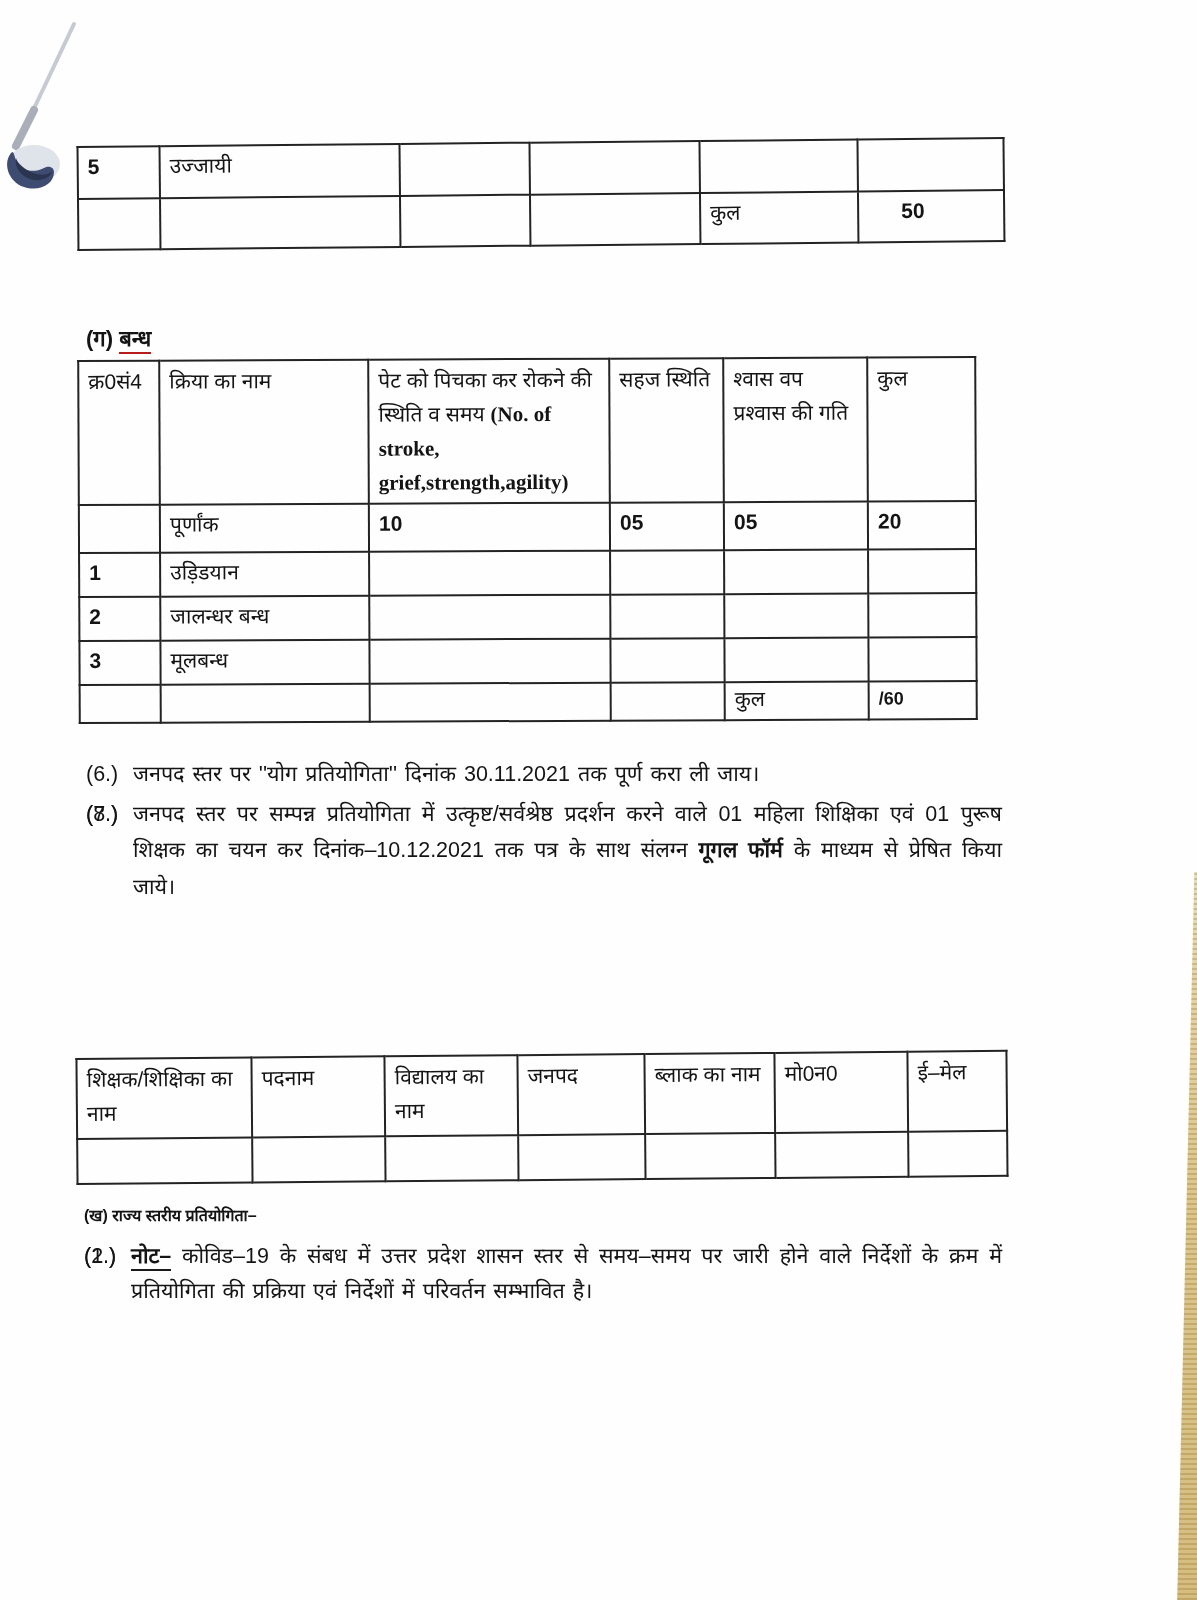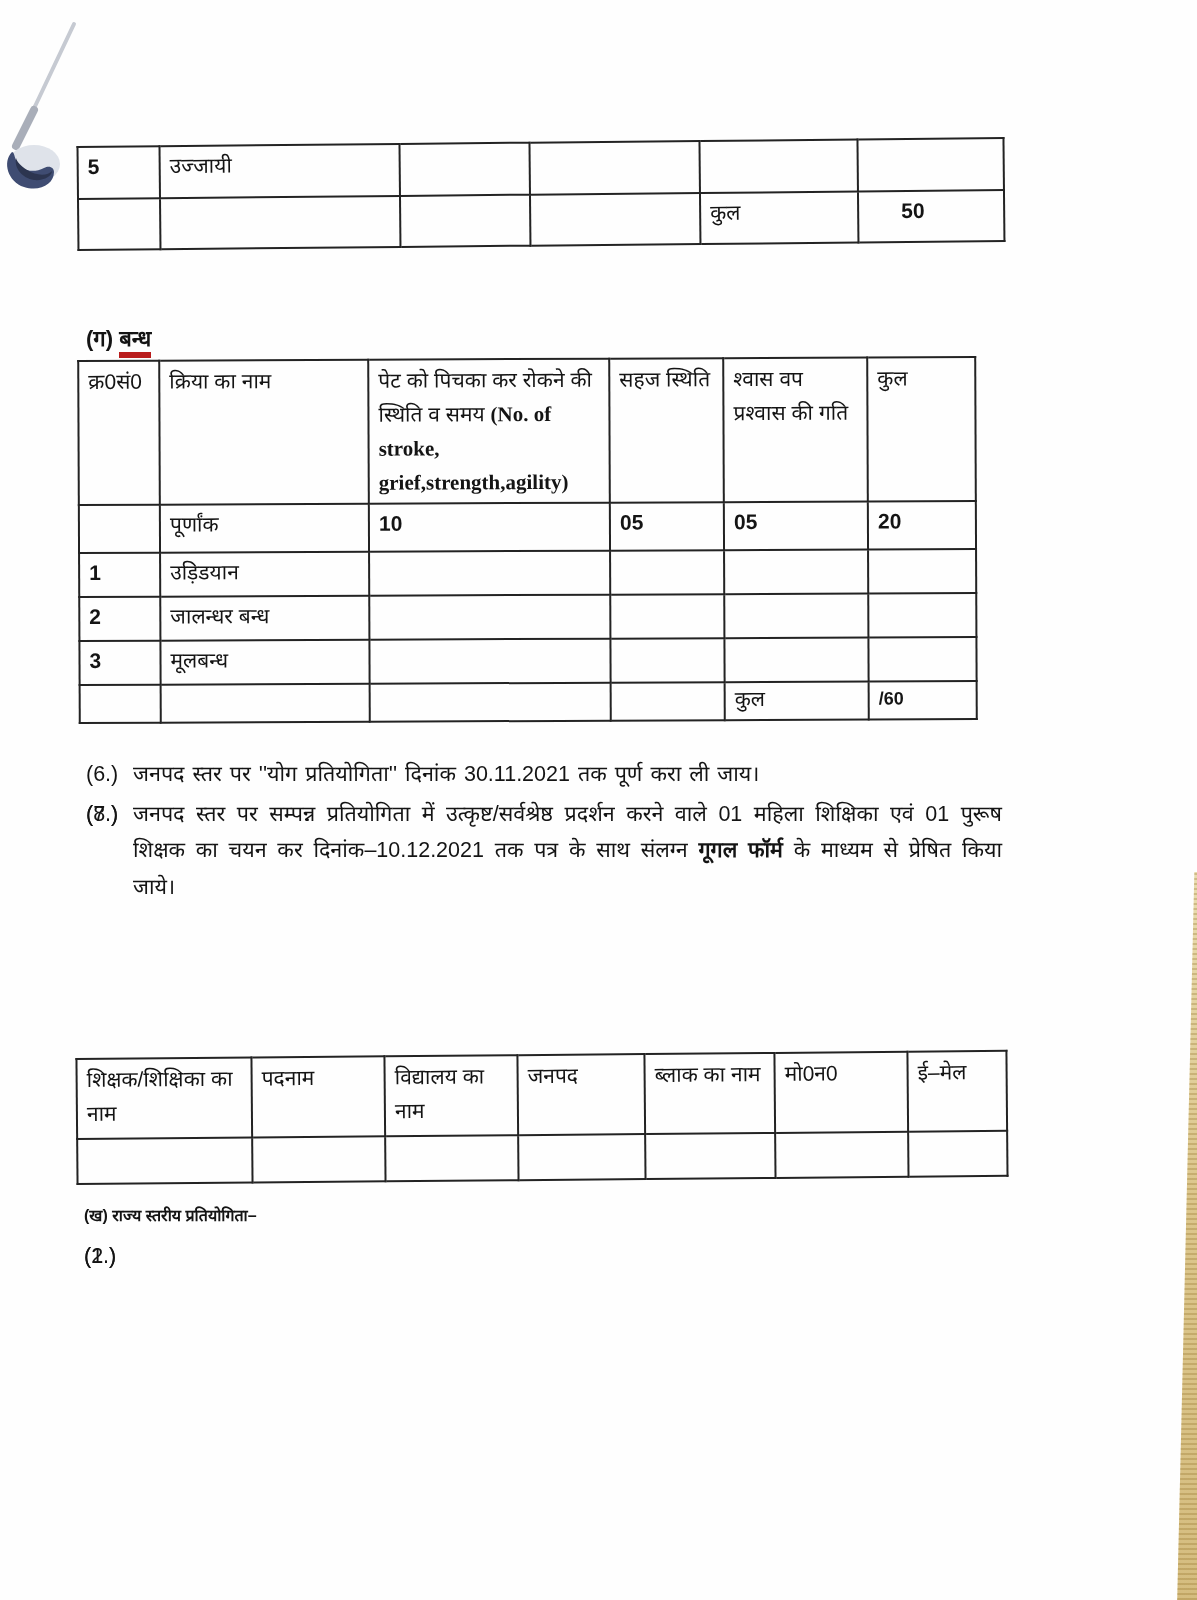--- a/index.html
+++ b/index.html
@@ -23,21 +23,21 @@
   .t2 tr.purnank td{height:40px;}
   .t2 tr.body td{height:36px;}
   .t2 tr.total td{height:30px;line-height:26px;}
   .en-serif{font-family:"Liberation Serif",serif;font-weight:bold;}
   
   .t3{left:76px;top:1058px;width:930px;transform:rotate(-0.5deg);transform-origin:left center;}
   .t3 tr.hdr td{height:72px;line-height:34px;}
   .t3 tr.empty td{height:37px;}
   
   .ga-head{position:absolute;left:86px;top:322px;font-size:22px;font-weight:bold;}
-  .ga-head .u{border-bottom:6px solid #b91c1c;padding-bottom:1px;}
+  .ga-head .u{border-bottom:2px solid #b91c1c;padding-bottom:1px;}
   .total200{position:absolute;left:650px;top:690px;width:335px;text-align:right;
             font-size:22px;font-weight:bold;}
   .points{position:absolute;left:86px;top:756px;width:916px;}
   .pt{position:relative;padding-left:47px;font-size:21.5px;line-height:36.5px;
       text-align:justify;word-spacing:2px;margin:0 0 3px 0;}
   .pt .n{position:absolute;left:0;top:0;}
   .kha{position:absolute;left:84px;top:1204px;width:918px;}
   .kha-head{font-size:16px;font-weight:bold;margin:0 0 13px 0;}
   .kha .pt{line-height:35px;}
   .note{padding-left:47px;font-size:21.5px;line-height:35px;text-align:justify;word-spacing:2px;}
@@ -106,21 +106,21 @@
     <colgroup>
         <col style="width:81px">
         <col style="width:209px">
         <col style="width:241px">
         <col style="width:114px">
         <col style="width:144px">
         <col style="width:108px">
       </colgroup>
     <tbody>
         <tr class="hdr">
-      <td>क्र0सं0</td>
+      <td>क्र0सं4</td>
       <td>क्रिया का नाम</td>
       <td><span>पेट को पिचका कर रोकने की स्थिति व समय </span><span class="en-serif">(No. of stroke, grief,strength,agility)</span></td>
       <td>सहज स्थिति</td>
       <td>श्वास वप प्रश्वास की गति</td>
       <td>कुल</td>
     </tr>
     <tr class="purnank">
       <td></td>
       <td>पूर्णांक</td>
       <td class="num">10</td>
@@ -211,15 +211,18 @@
     </table>
 
   <div class="kha">
     <p class="kha-head">(ख) राज्य स्तरीय प्रतियोगिता–</p>
     <p class="pt">
       <span class="n">(1.)</span>
     </p>
     <p class="pt">
       <span class="n">(2.)</span>
     </p>
+    <div class="note">
+      <span class="note-label">नोट–</span><span> कोविड–19 के संबध में उत्तर प्रदेश शासन स्तर से समय–समय पर जारी होने वाले निर्देशों के क्रम में प्रतियोगिता की प्रक्रिया एवं निर्देशों में परिवर्तन सम्भावित है।</span>
+    </div>
   </div>
 
 </div>
 
 </body></html>

